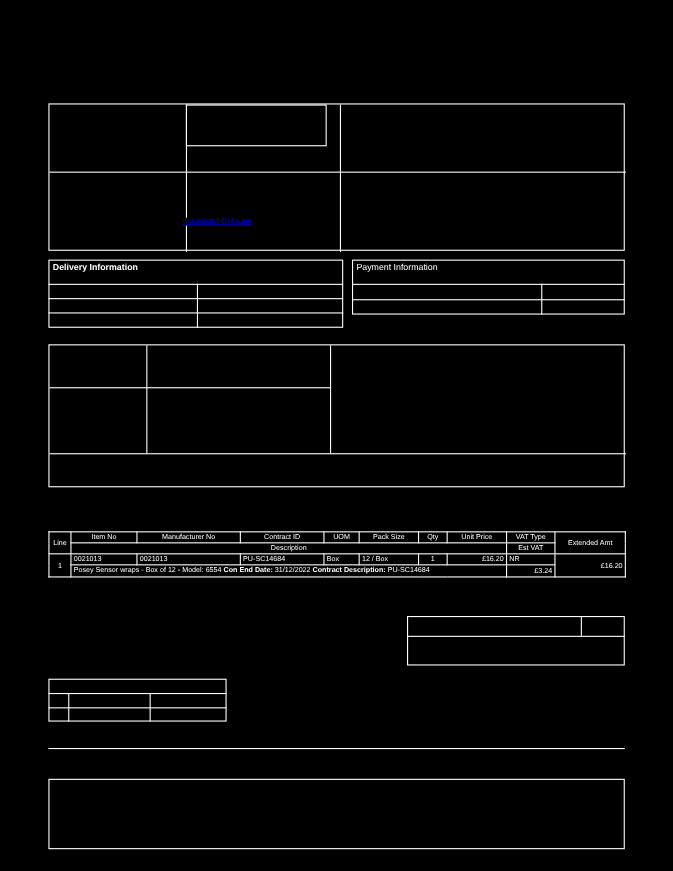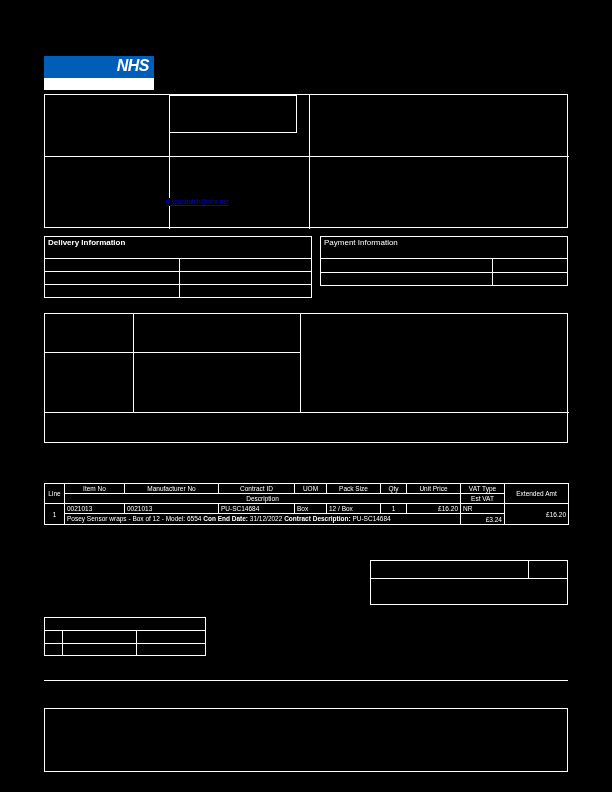--- a/index.html
+++ b/index.html
@@ -169,26 +169,20 @@
 
   
   #footer-rule { position: absolute; left: 44px; top: 680px; width: 524px; height: 1px; background: #ffffff; }
   #footer-box { left: 44px; top: 708px; width: 524px; height: 64px; }
 </style>
 </head>
 <body>
 
 <div class="page">
 
-  <div class="nhs-logo">
-    <div class="blue-band"></div>
-    <div class="trust-text"></div>
-    <div class="nhs-text">NHS</div>
-    <div class="under-text"></div>
-  </div>
 
   <div class="box" id="header-grid">
     <div id="hdr-v1"></div>
     <div id="hdr-v2"></div>
     <div id="hdr-h1"></div>
     <div id="hdr-inner"></div>
   </div>
   <a href="#" id="email-link">if.scanbatch@nhs.net</a>
 
   <div class="box" id="delivery-box"></div>

